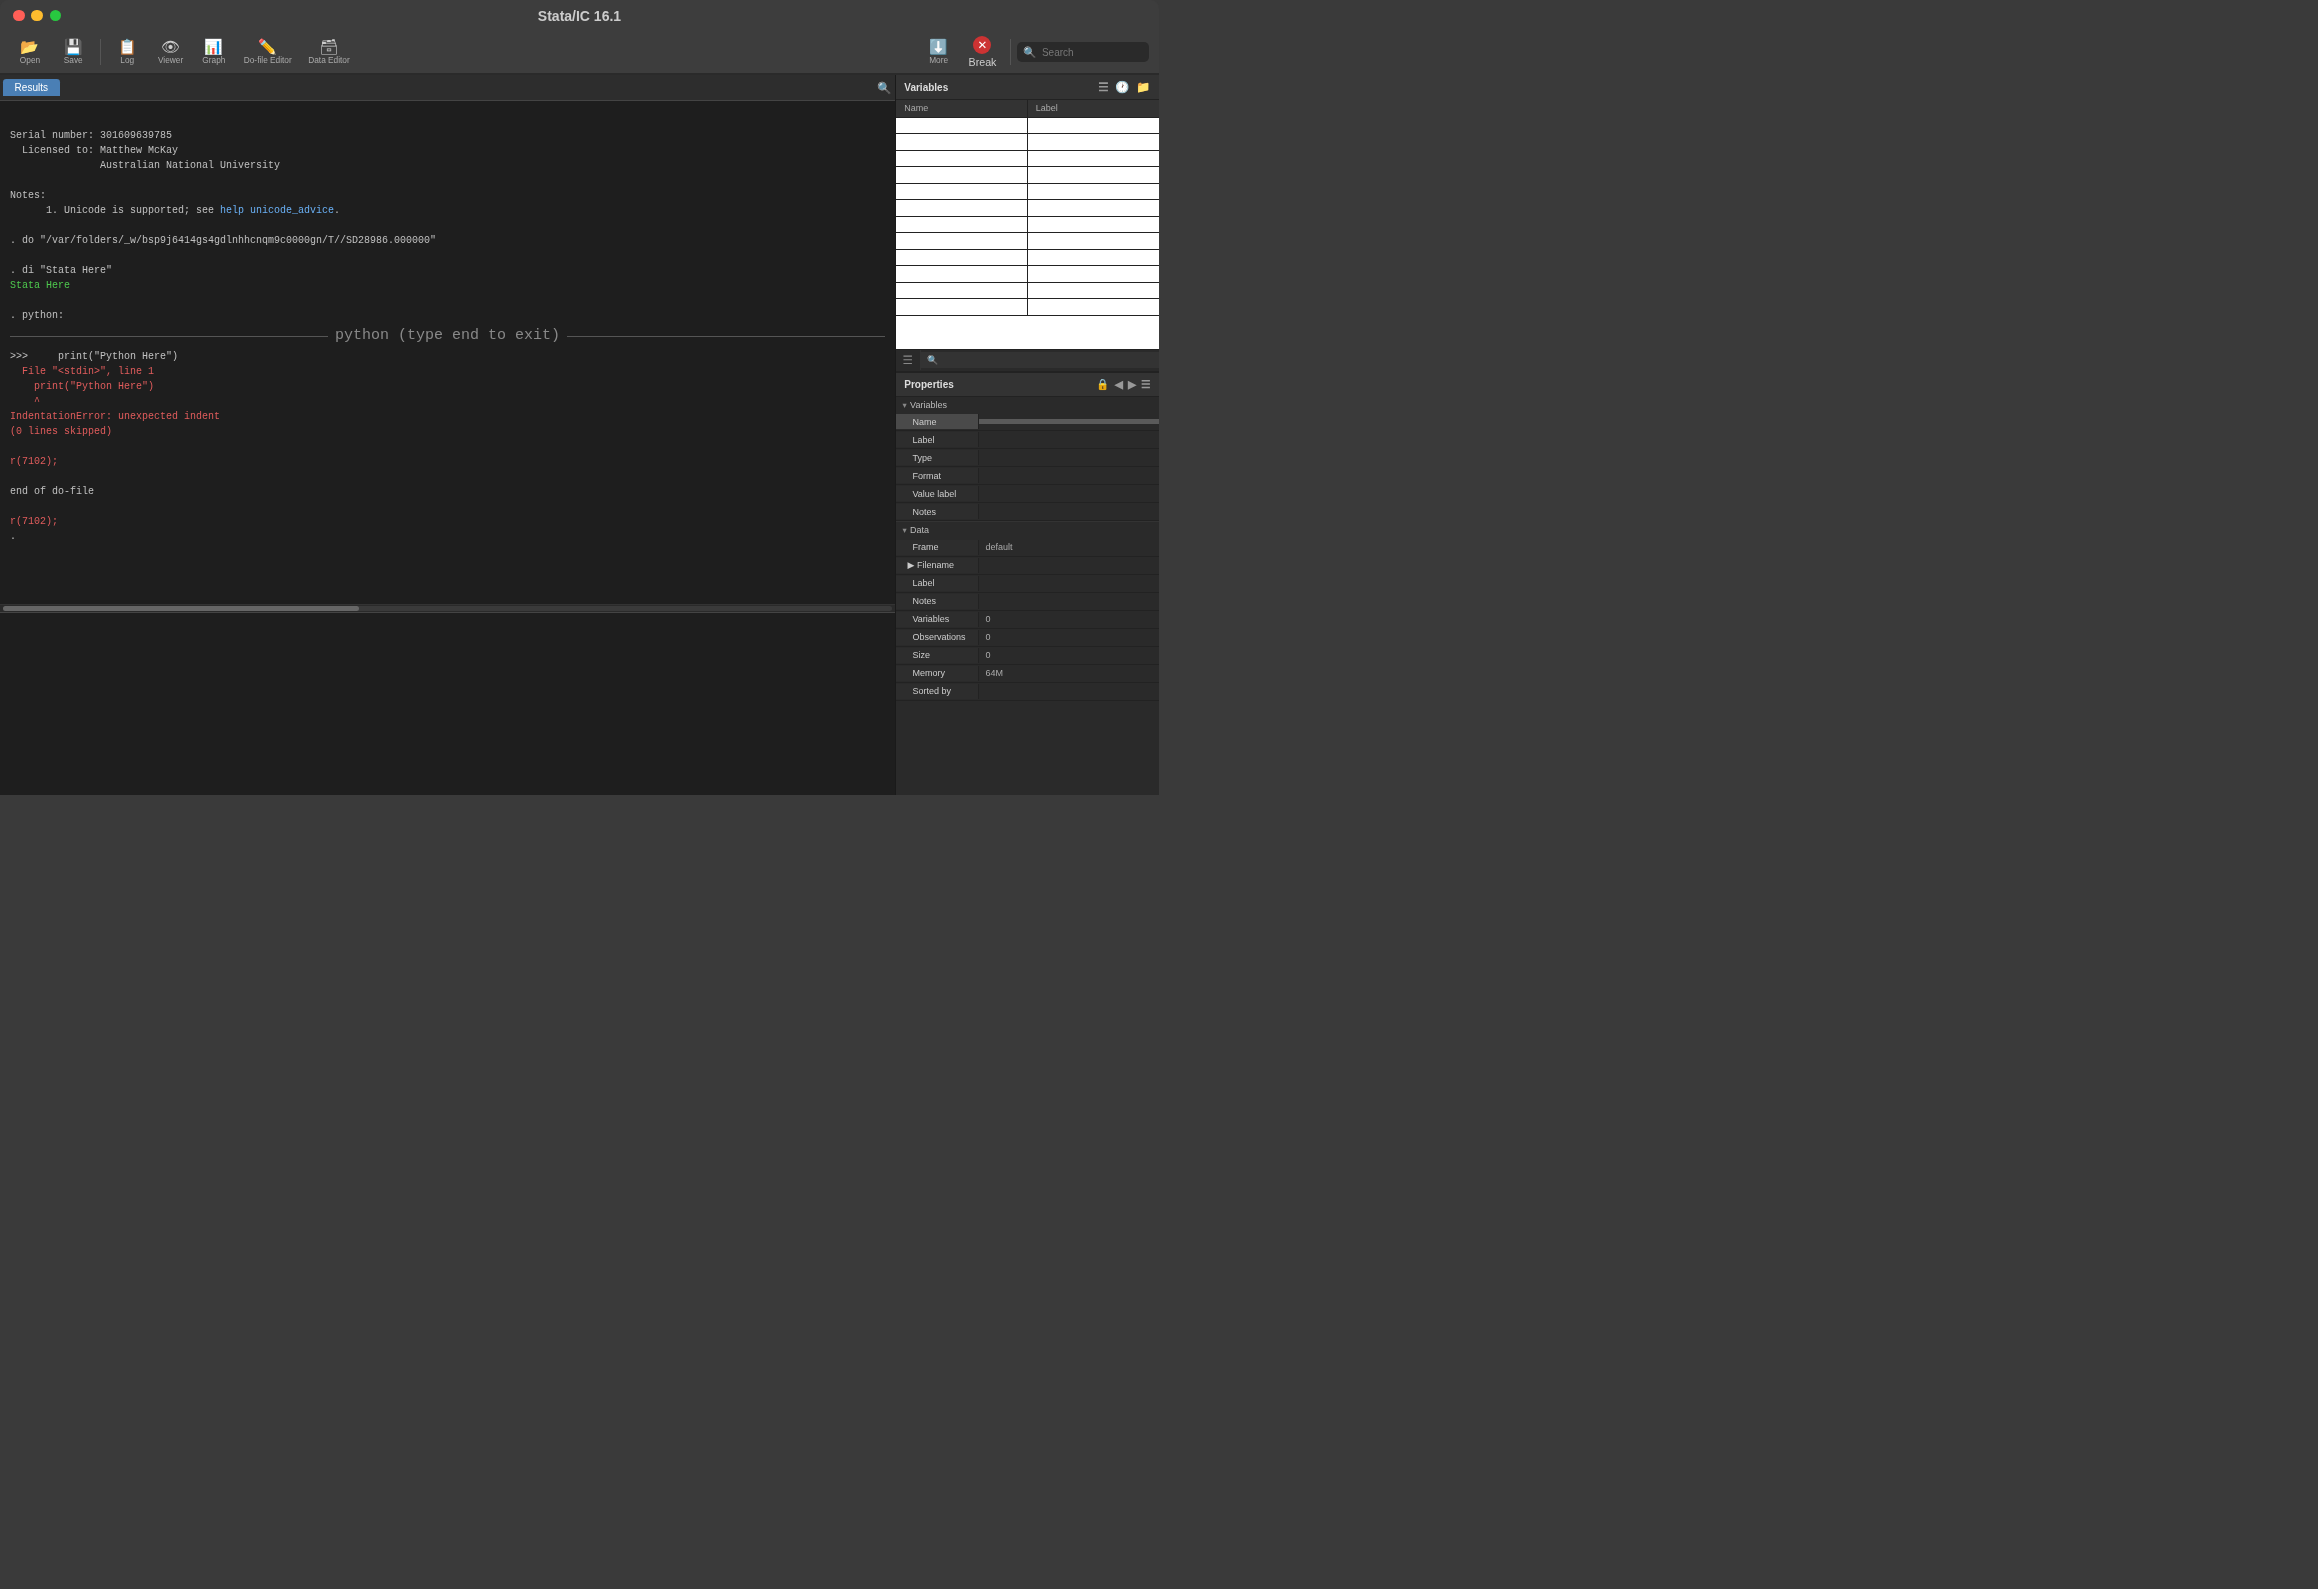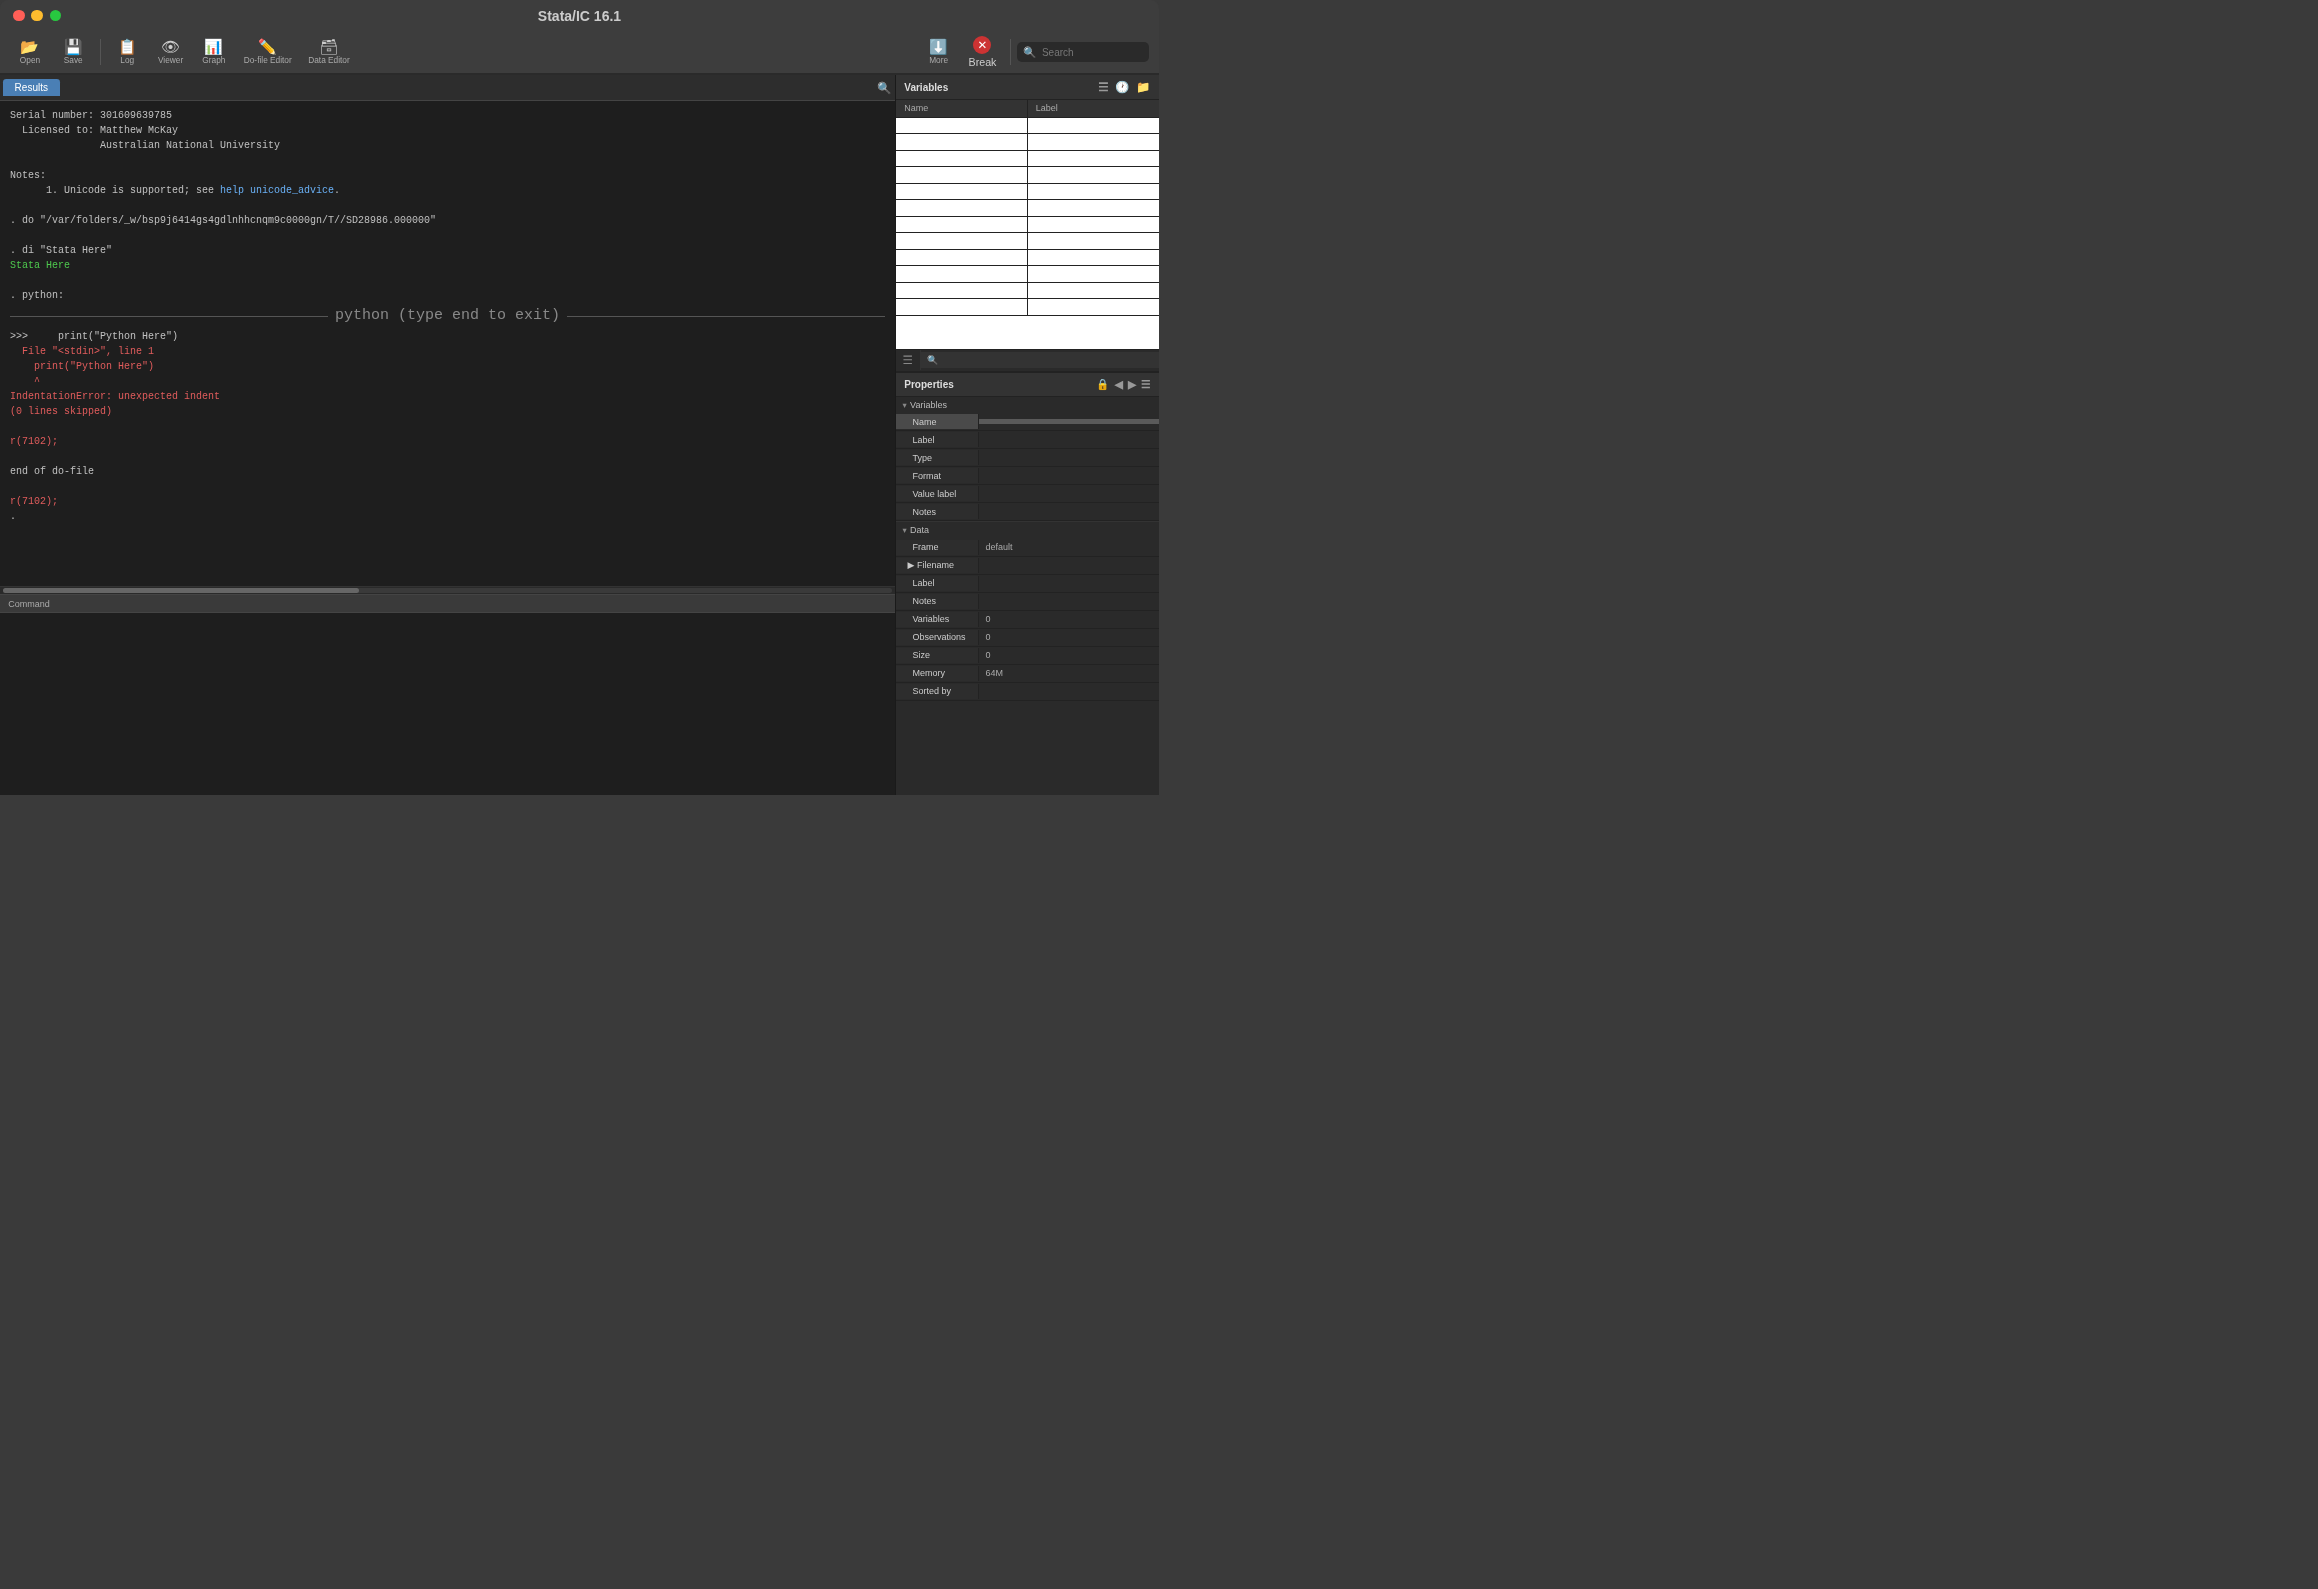--- a/index.html
+++ b/index.html
@@ -174,20 +174,21 @@
     
     .results-output {
       flex: 1;
       overflow-y: auto;
       padding: 6.6px 10px;
       font-family: 'Menlo', 'Monaco', 'Courier New', monospace;
       font-size: 10px;
       line-height: 1.5;
       color: #c0c0c0;
       background: #1e1e1e;
+      margin-top: 20px;
     }
     .results-output .text-normal { color: #c0c0c0; }
     .results-output .text-green { color: #4ec94e; }
     .results-output .text-red { color: #e05c5c; }
     .results-output .text-link { color: #6ab0f5; }
     .results-output .line { display: block; white-space: pre; }
     .python-separator {
       display: flex;
       align-items: center;
       color: #888;
@@ -545,21 +546,20 @@
       <span class="line text-normal">.</span>
     </div>
 
     <div class="results-scroll-area">
       <div class="h-scrollbar">
         <div class="h-scrollbar-thumb"></div>
       </div>
     </div>
 
     <div class="command-area">
-      <div class="command-label">Command</div>
       <div class="command-input-area"></div>
     </div>
 
   </div>
 
   <div class="right-panel">
 
     <div class="variables-header">
       <span>Variables</span>
       <div class="variables-header-icons">

